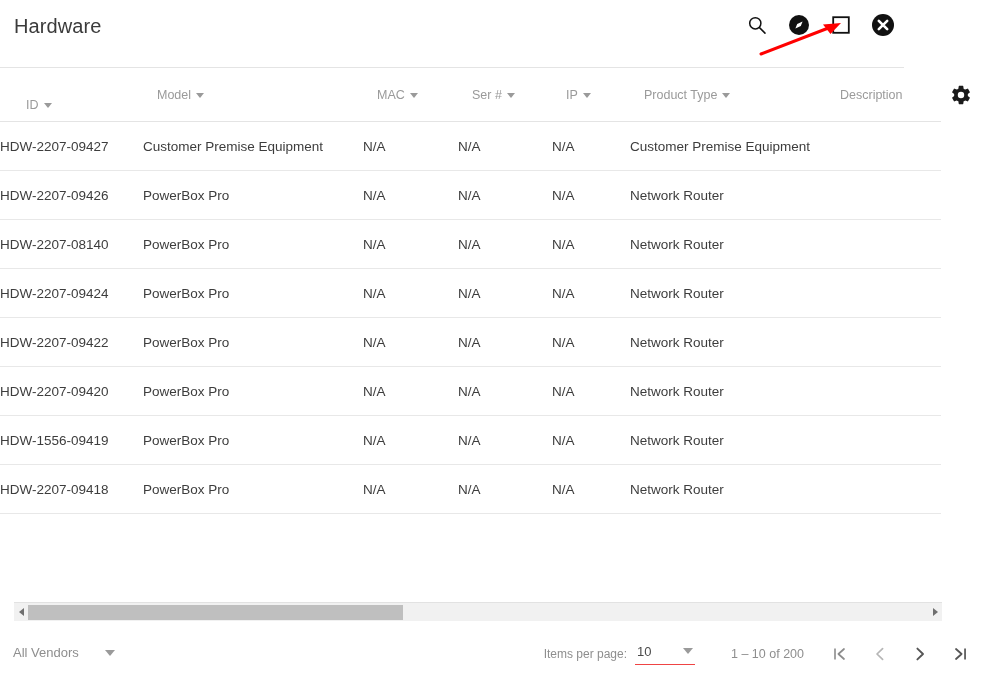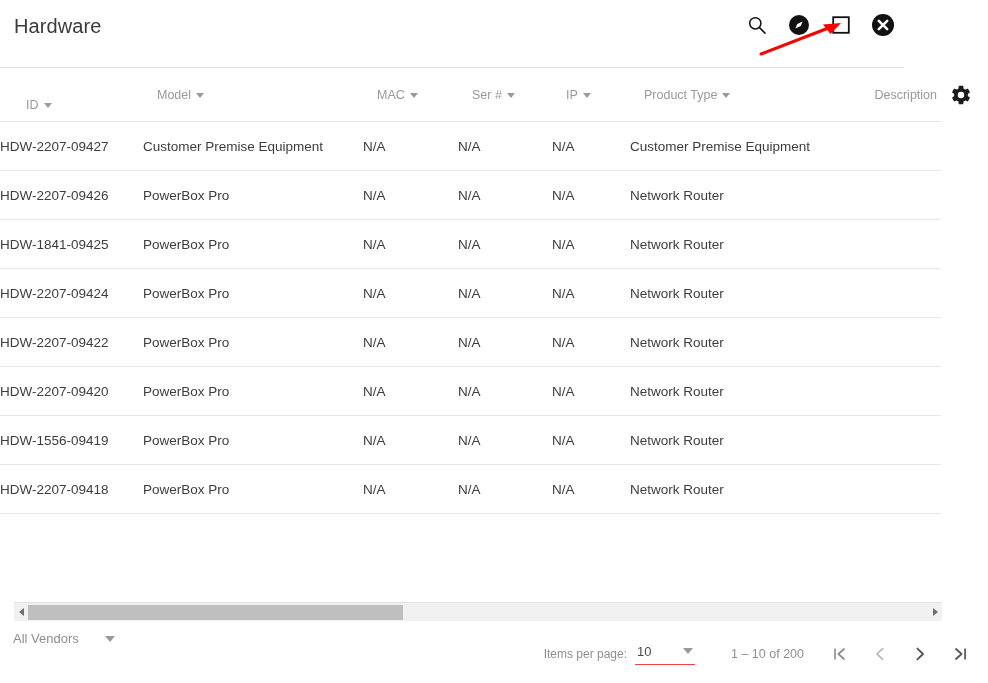--- a/index.html
+++ b/index.html
@@ -105,21 +105,21 @@
   .col-ser   { width: 94px;  }
   .col-ip    { width: 78px;  }
   .col-ptype { width: 210px; }
   .col-desc  { width: 101px; }
 
   th .th-inner {
     display: flex;
     align-items: center;
     gap: 5px;
   }
-  th.align-right .th-inner { justify-content: flex-end; padding-right: 4px; }
+  th.align-right .th-inner { padding-right: 4px; }
   .cell-pad { padding-left: 26px; margin-top: 20px; }
   .cell-pad-sm { padding-left: 14px; }
 
   .sort-caret {
     width: 0; height: 0;
     border-left: 4.5px solid transparent;
     border-right: 4.5px solid transparent;
     border-top: 5px solid #9a9a9a;
     display: inline-block;
     position: relative;
@@ -191,21 +191,21 @@
   .footer {
     position: absolute;
     left: 0;
     top: 625px;
     width: 988px;
     height: 58px;
   }
   .vendor-select {
     position: absolute;
     left: 13px;
-    top: 6px;
+    top: 20px;
     display: flex;
     align-items: center;
     gap: 26px;
     cursor: pointer;
   }
   .vendor-label {
     font-size: 13px;
     color: #8e8e8e;
   }
   .caret-lg {
@@ -370,21 +370,21 @@
       <tr>
         <td class="cell-pad">HDW-2207-09426</td>
         <td class="cell-pad-sm">PowerBox Pro</td>
         <td class="cell-pad-sm">N/A</td>
         <td class="cell-pad-sm">N/A</td>
         <td class="cell-pad-sm">N/A</td>
         <td class="cell-pad-sm">Network Router</td>
         <td class="cell-pad-sm"></td>
       </tr>
       <tr>
-        <td class="cell-pad">HDW-1841-09425</td>
+        <td class="cell-pad">HDW-2207-08140</td>
         <td class="cell-pad-sm">PowerBox Pro</td>
         <td class="cell-pad-sm">N/A</td>
         <td class="cell-pad-sm">N/A</td>
         <td class="cell-pad-sm">N/A</td>
         <td class="cell-pad-sm">Network Router</td>
         <td class="cell-pad-sm"></td>
       </tr>
       <tr>
         <td class="cell-pad">HDW-2207-09424</td>
         <td class="cell-pad-sm">PowerBox Pro</td>

